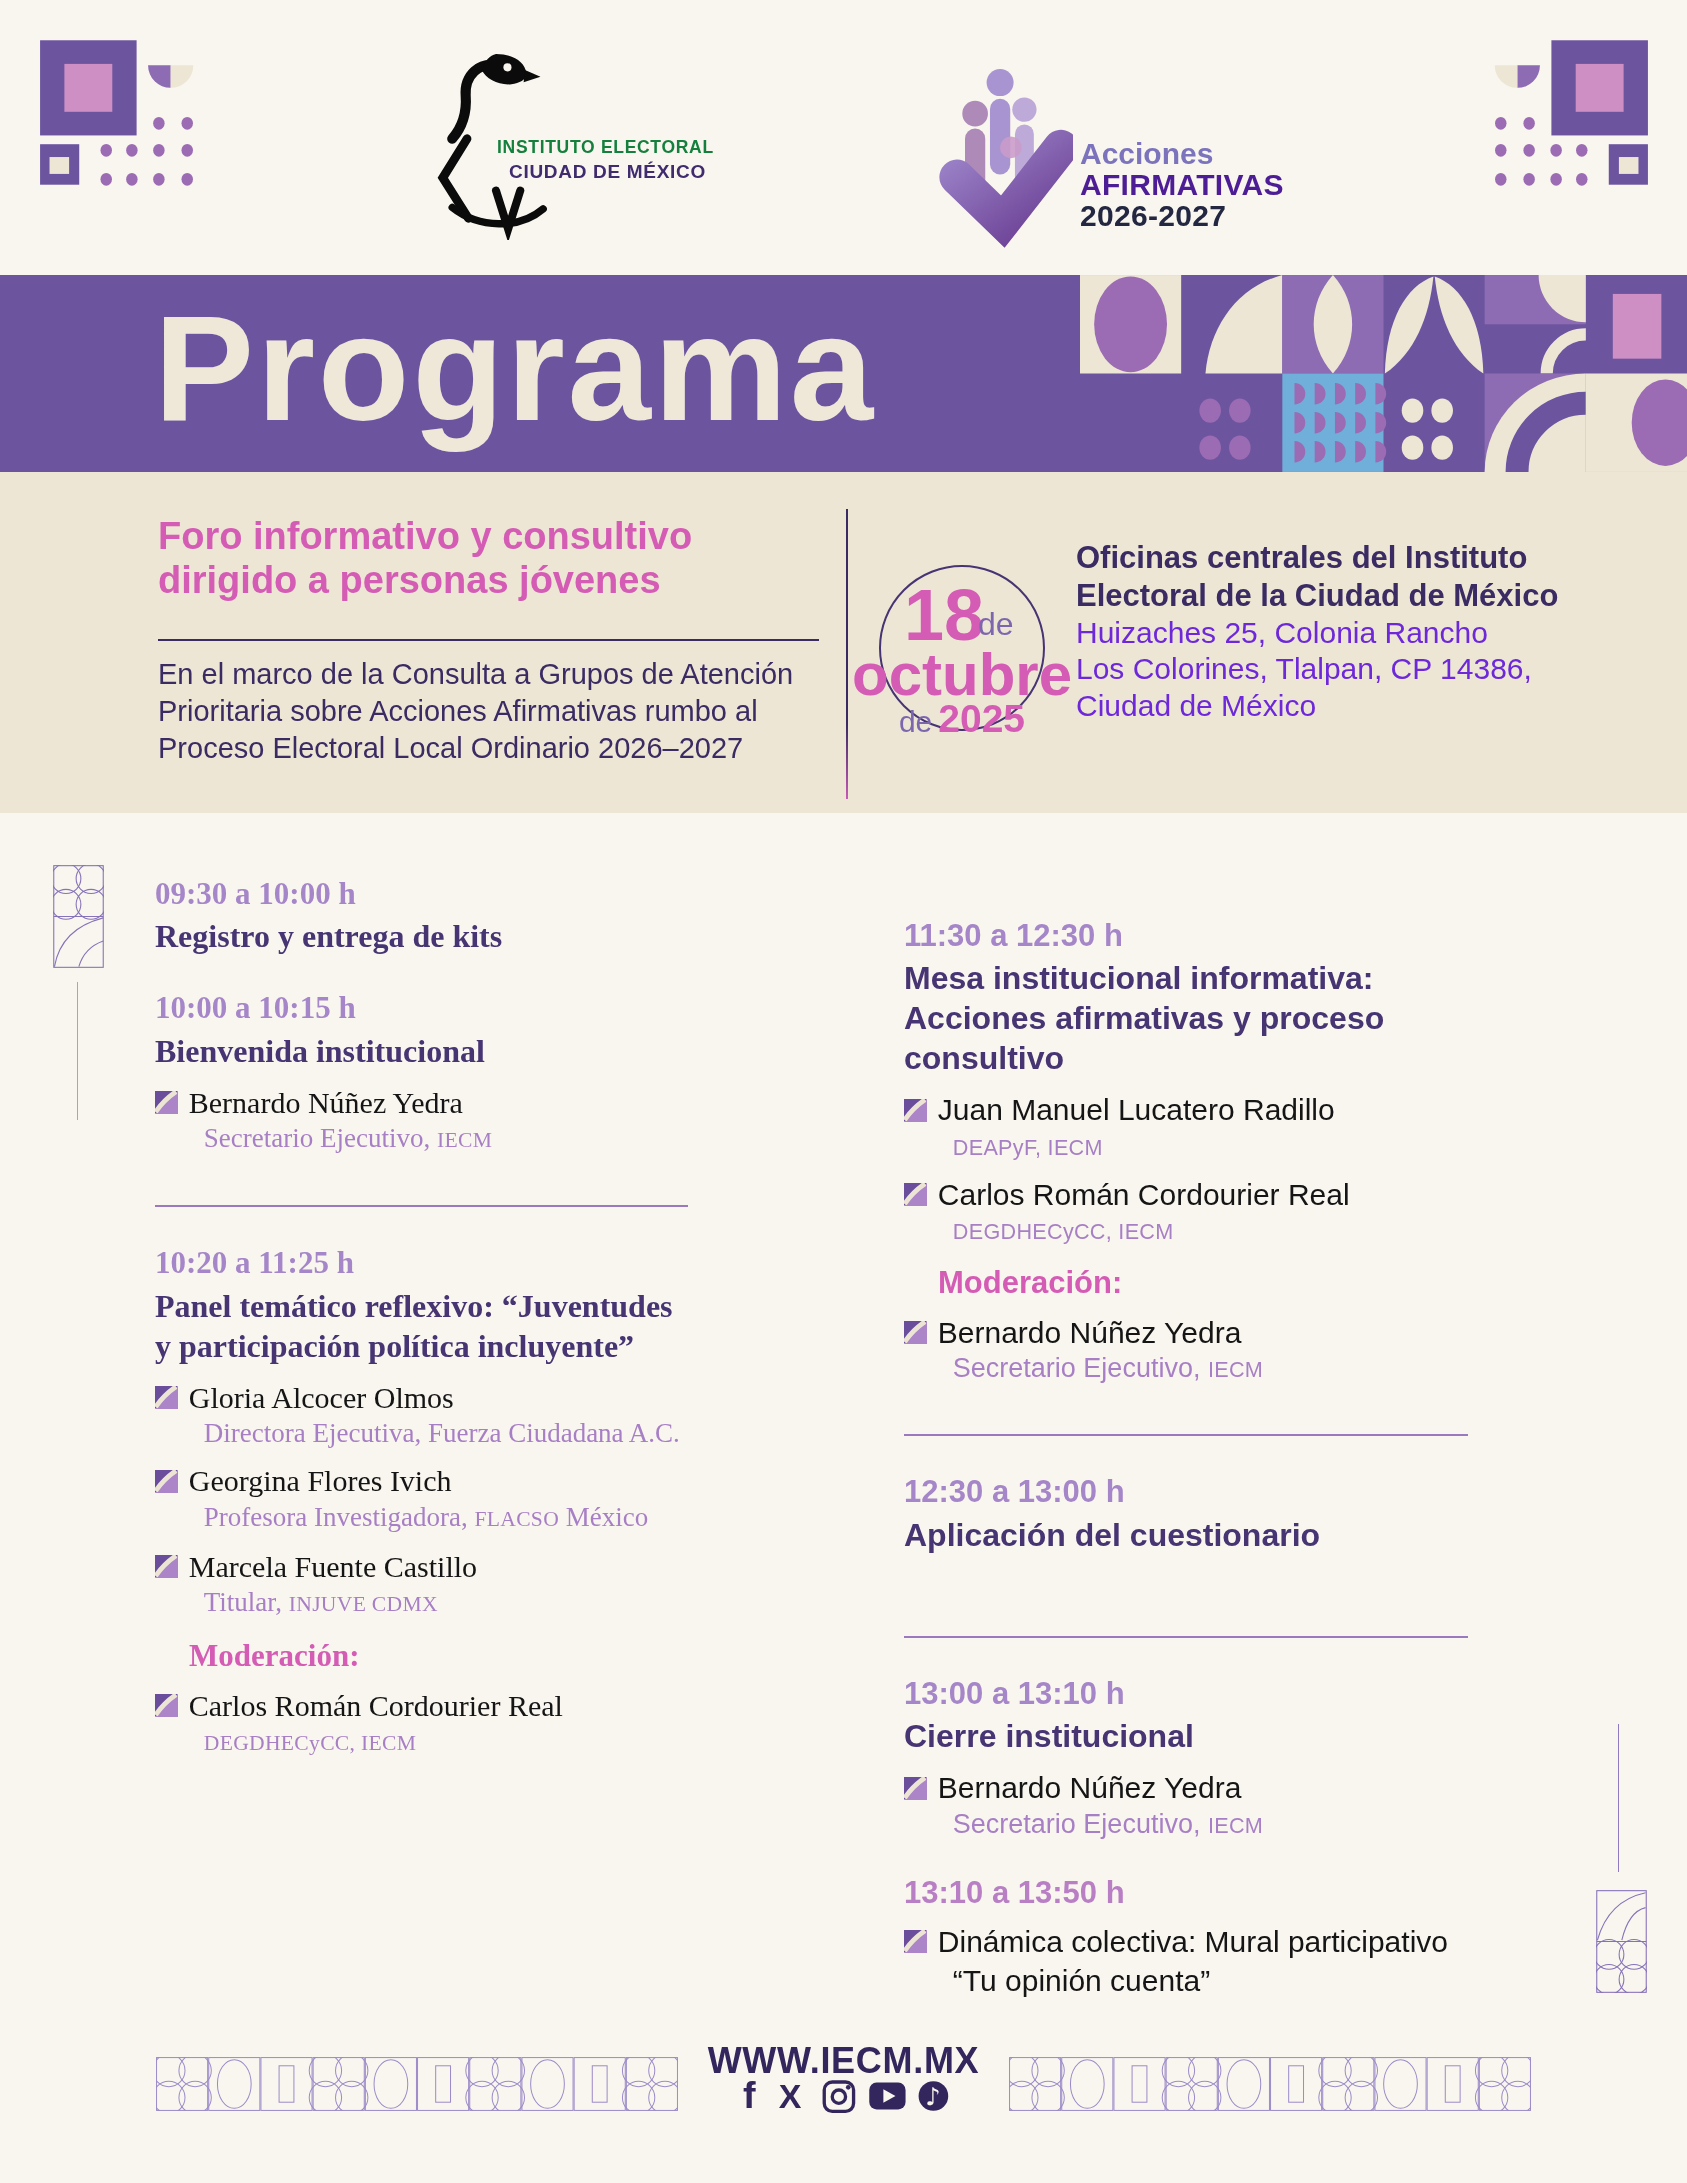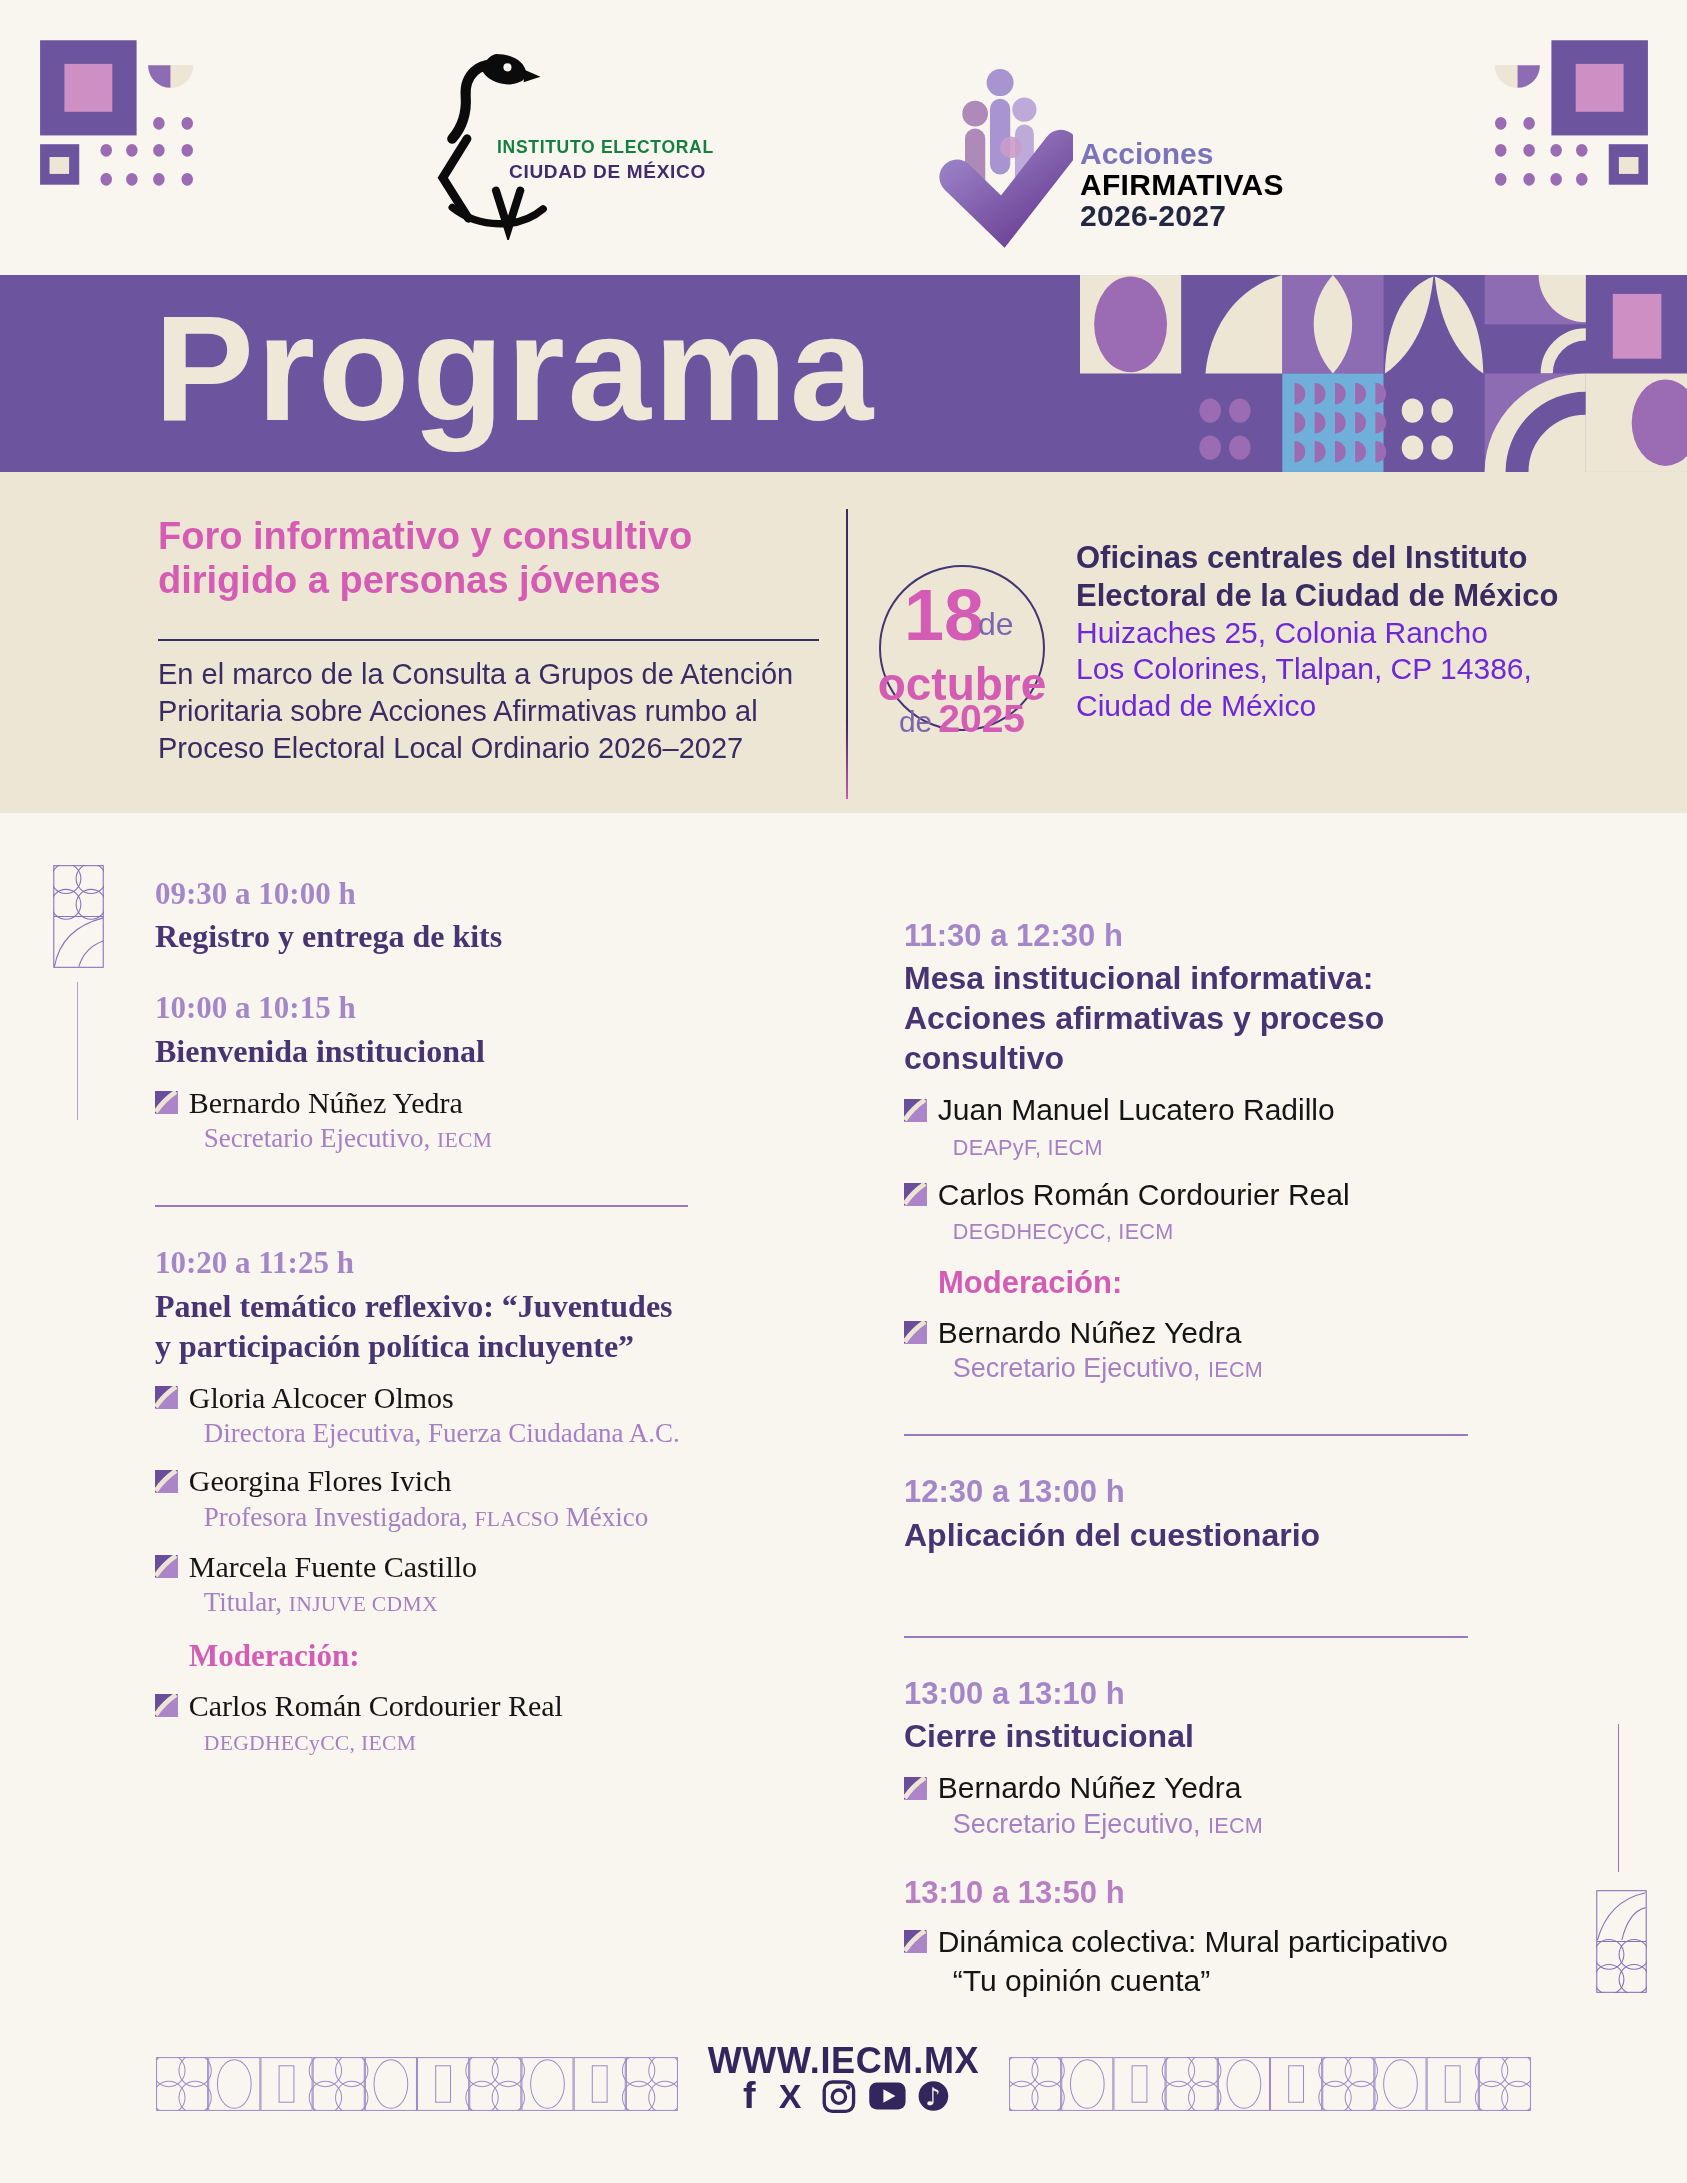--- a/index.html
+++ b/index.html
@@ -12,41 +12,41 @@
   .corner-right{left:1492px;transform:scaleX(-1);}
 
   .iecm-logo{position:absolute;left:432px;top:51px;width:290px;height:196px;}
   .iecm-bird{position:absolute;left:0;top:0;}
   .iecm-t1{position:absolute;left:65px;top:86px;font-size:17.5px;font-weight:bold;color:#15803d;letter-spacing:0.7px;white-space:nowrap;}
   .iecm-t2{position:absolute;left:77px;top:110px;font-size:19px;font-weight:bold;color:#3F2B6E;letter-spacing:0.7px;white-space:nowrap;}
 
   .aa-logo{position:absolute;left:938px;top:61px;width:351px;height:189px;}
   .aa-check{position:absolute;left:0;top:0;}
   .aa-t1{position:absolute;left:142px;top:76px;font-size:30px;font-weight:bold;color:#7B74BC;}
-  .aa-t2{position:absolute;left:142px;top:107px;font-size:30px;font-weight:800;color:#000000;letter-spacing:0.3px;}
+  .aa-t2{position:absolute;left:142px;top:107px;font-size:30px;font-weight:800;color:#4c1d95;letter-spacing:0.3px;}
   .aa-t3{position:absolute;left:142px;top:138px;font-size:30px;font-weight:800;color:#232741;letter-spacing:0.3px;}
 
   
   .banner{position:absolute;left:0;top:275px;width:1687px;height:197px;background:#6C549F;}
   .banner-title{position:absolute;left:154px;top:50%;transform:translateY(-54%);
       font-size:150px;font-weight:bold;color:#EFE8D9;letter-spacing:2.7px;line-height:1;}
   .mosaic{position:absolute;right:0;top:0;}
 
   
   .cream{position:absolute;left:0;top:472px;width:1687px;height:341px;background:#EDE6D5;}
   .intro-title{position:absolute;left:158px;top:42px;font-size:38px;font-weight:bold;color:#D45CB4;line-height:1.17;}
   .intro-divider{position:absolute;left:158px;top:167px;width:661px;height:2px;background:#3A2B63;}
   .intro-body{position:absolute;left:158px;top:184px;font-size:29px;color:#3A2B63;line-height:1.27;}
   .intro-vline{position:absolute;left:846px;top:37px;width:2px;height:290px;
       background:linear-gradient(#3A2B63 0%,#3A2B63 74%,#C75AB5 100%);}
 
   .date-badge{position:absolute;left:879px;top:93px;width:162px;height:162px;border:2px solid #463473;border-radius:50%;}
   .d-day{position:absolute;left:23px;top:12px;font-size:72px;font-weight:bold;color:#D45CB4;line-height:1;}
   .d-de1{position:absolute;left:97px;top:39px;font-size:32px;color:#7E66AE;}
-  .d-month{position:absolute;left:50%;transform:translateX(-50%);top:78px;font-size:46px;font-weight:bold;color:#D45CB4;line-height:1;white-space:nowrap;margin-top:16px;}
+  .d-month{position:absolute;left:50%;transform:translateX(-50%);top:78px;font-size:60px;font-weight:bold;color:#D45CB4;line-height:1;white-space:nowrap;}
   .d-bottom{position:absolute;left:50%;transform:translateX(-50%);top:130px;display:flex;align-items:baseline;gap:6px;white-space:nowrap;}
   .d-de2{font-size:30px;color:#7E66AE;}
   .d-year{font-size:39px;font-weight:bold;color:#D45CB4;}
 
   .venue{position:absolute;left:1076px;top:67px;line-height:1.22;}
   .venue .vb{font-size:31px;font-weight:bold;color:#3A2B63;}
   .venue .vr{font-size:30px;color:#6d28d9;}
 
   
   .col{position:absolute;}

